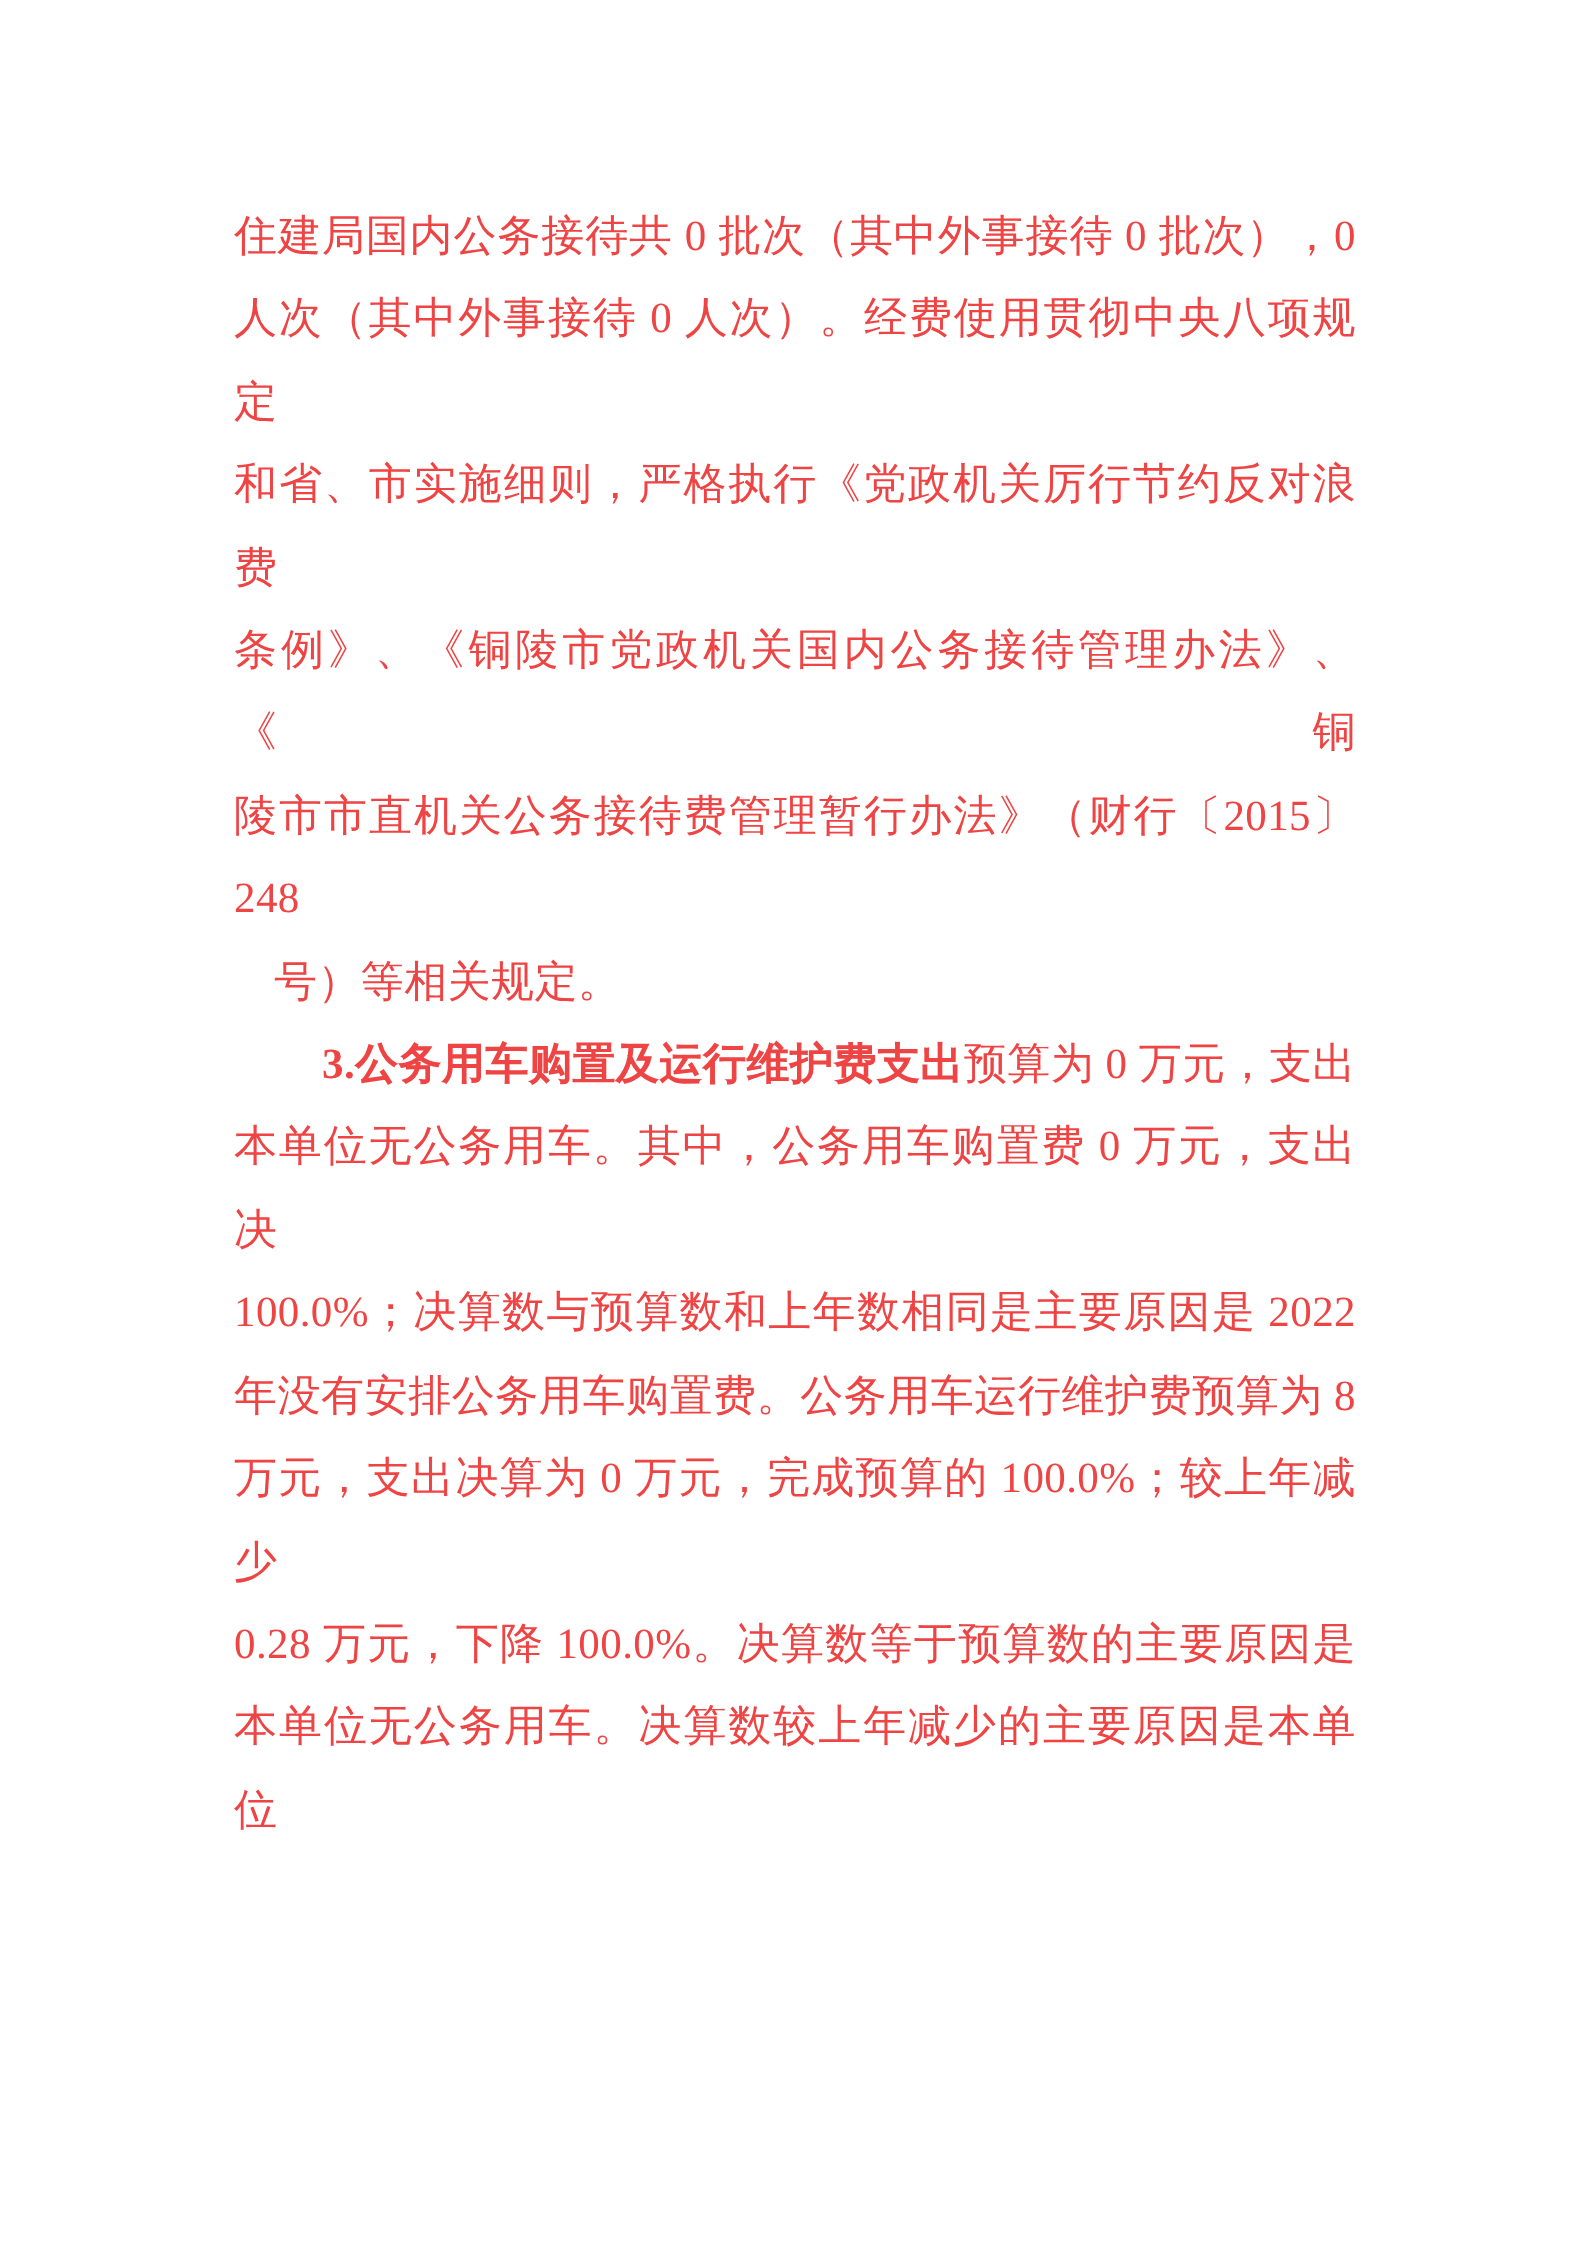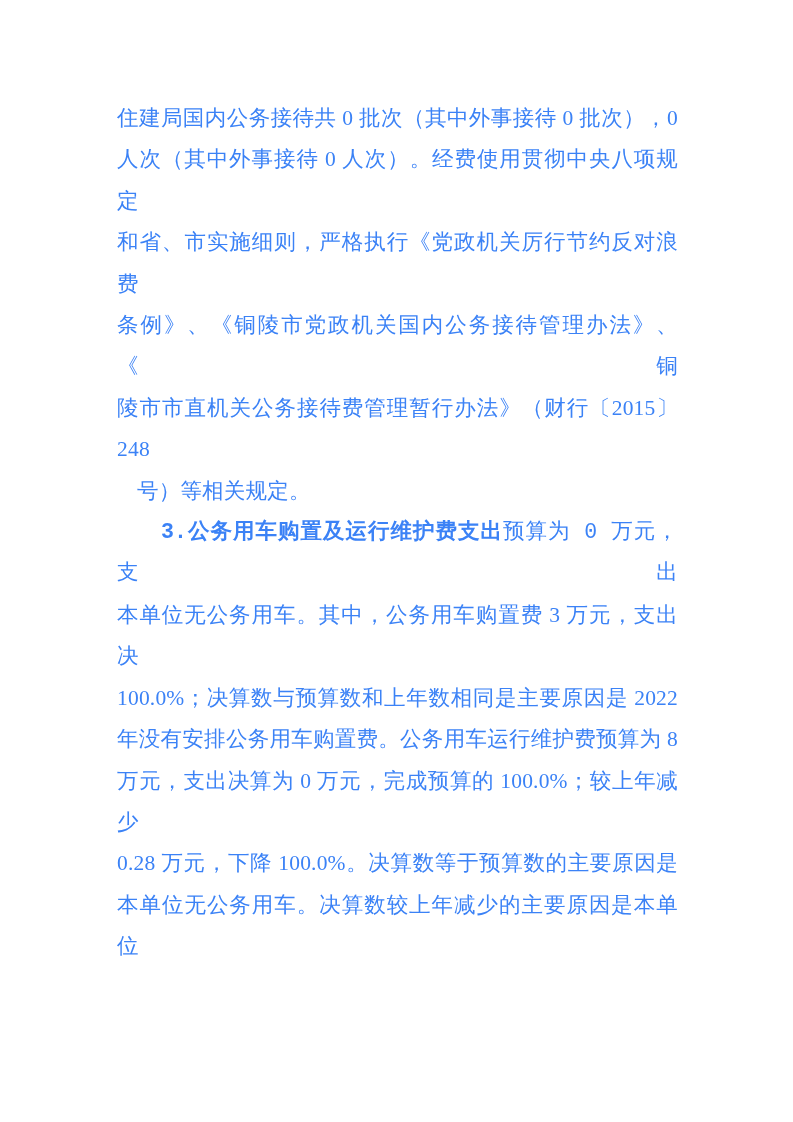--- a/index.html
+++ b/index.html
@@ -7,21 +7,21 @@
     padding: 0;
     background: #ffffff;
   }
   .page {
     position: relative;
     width: 793px;
     height: 967px;
     background: #ffffff;
     overflow: hidden;
     font-family: "Liberation Serif", "DejaVu Serif", serif;
-    color: #3b82f6;
+    color: #ef4444;
   }
   .content {
     position: absolute;
     left: 117px;
     top: 98px;
     width: 561px;
   }
   .para {
     margin: 0;
     padding: 0;
@@ -32,21 +32,20 @@
     text-align: justify;
     text-align-last: justify;
     letter-spacing: 0.2px;
   }
   .line.para-end {
     text-align-last: left;
     margin-left: 20px;
   }
   .line.indent {
     text-indent: 44px;
-    font-family: Liberation Mono, monospace;
   }
   .lead-bold {
     font-weight: 700;
   }
 </style>
 </head>
 <body>
 
 <div class="page">
   <div class="content">
@@ -55,21 +54,21 @@
       <div class="line">住建局国内公务接待共 0 批次（其中外事接待 0 批次），0</div>
       <div class="line">人次（其中外事接待 0 人次）。经费使用贯彻中央八项规定</div>
       <div class="line">和省、市实施细则，严格执行《党政机关厉行节约反对浪费</div>
       <div class="line">条例》、《铜陵市党政机关国内公务接待管理办法》、《铜</div>
       <div class="line">陵市市直机关公务接待费管理暂行办法》（财行〔2015〕248</div>
       <div class="line para-end">号）等相关规定。</div>
     </div>
 
     <div class="para">
       <div class="line indent"><span class="lead-bold">3.公务用车购置及运行维护费支出</span><span>预算为 0 万元，支出</span></div>
-      <div class="line">本单位无公务用车。其中，公务用车购置费 3 万元，支出决</div>
+      <div class="line">本单位无公务用车。其中，公务用车购置费 0 万元，支出决</div>
       <div class="line">100.0%；决算数与预算数和上年数相同是主要原因是 2022</div>
       <div class="line">年没有安排公务用车购置费。公务用车运行维护费预算为 8</div>
       <div class="line">万元，支出决算为 0 万元，完成预算的 100.0%；较上年减少</div>
       <div class="line">0.28 万元，下降 100.0%。决算数等于预算数的主要原因是</div>
       <div class="line">本单位无公务用车。决算数较上年减少的主要原因是本单位</div>
 
     </div>
 
   </div>
 </div>

